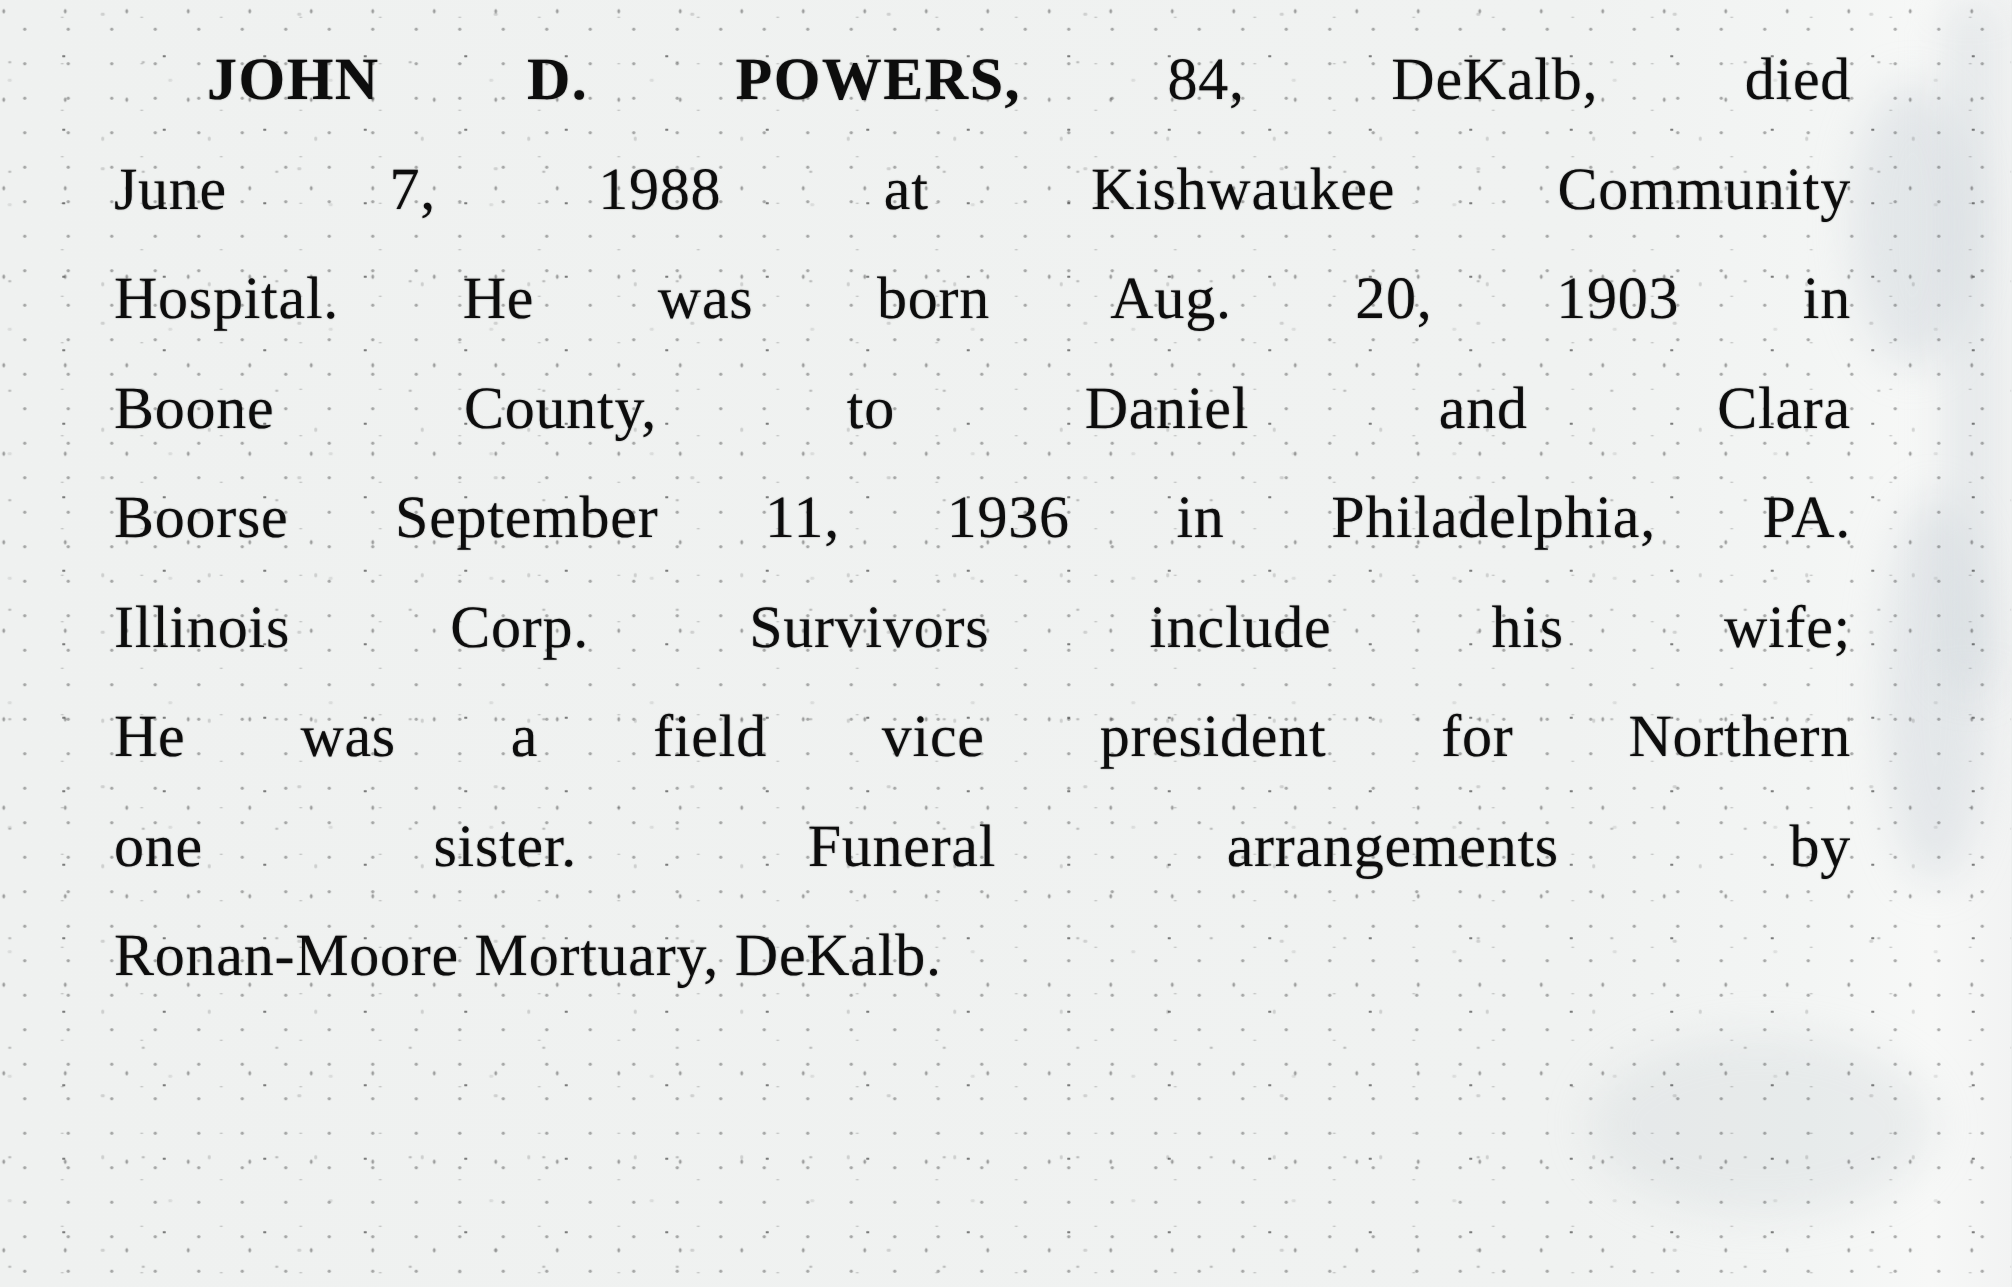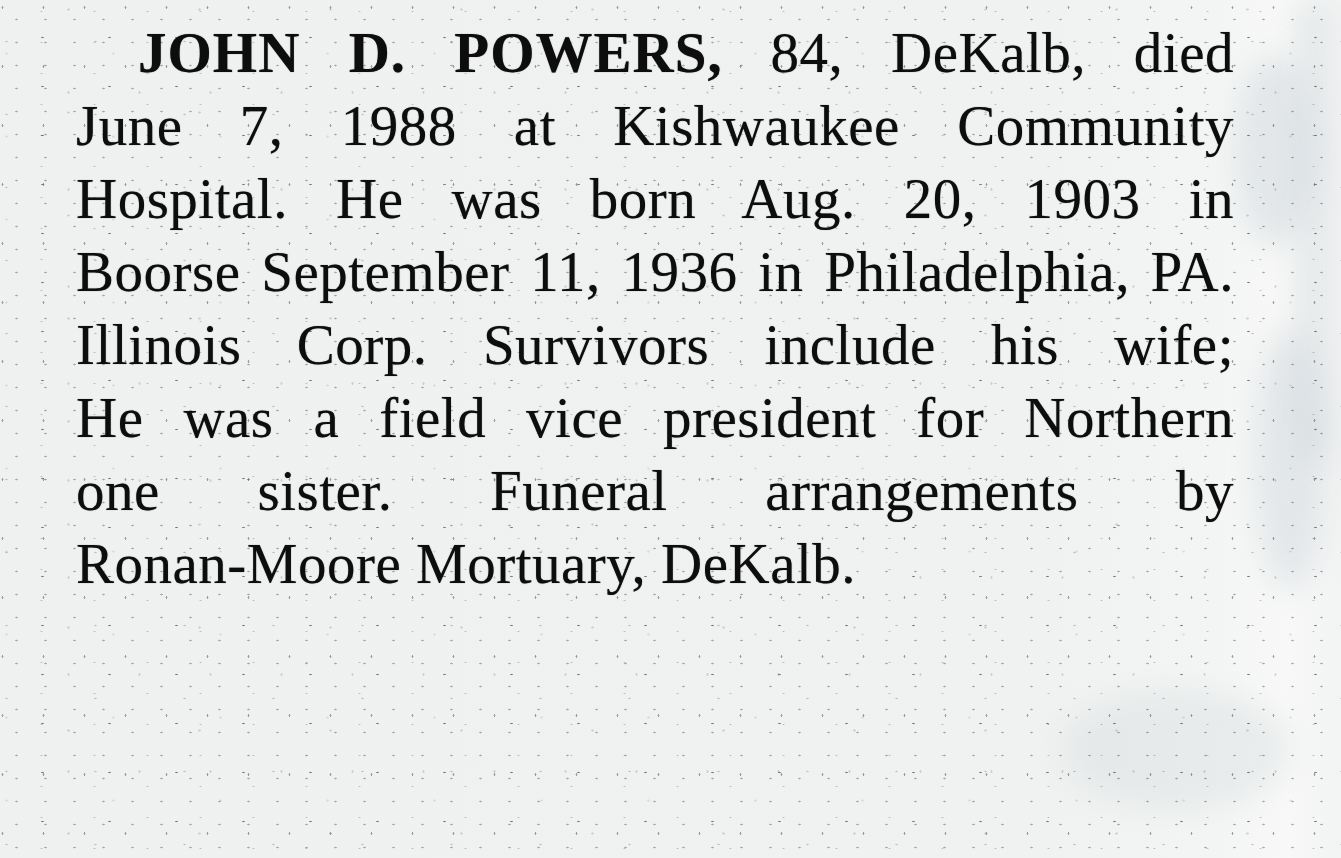--- a/index.html
+++ b/index.html
@@ -55,21 +55,21 @@
     opacity: 0.35;
     background-size: 29px 23px, 53px 31px, 71px 97px, 107px 83px;
     background-position: 2px 8px, 15px 27px, 33px 44px, 60px 12px;
   }
   
   .obituary {
     position: absolute;
     left: 76px;
     top: 16px;
     width: 1158px;
-    font-size: 57px;
+    font-size: 40px;
     line-height: 73px;
     color: #0d0d0d;
     letter-spacing: 0.5px;
     text-shadow: 0 0 1px rgba(10, 10, 10, 0.55);
   }
   .line {
     margin: 0;
     text-align: justify;
     text-align-last: justify;
     white-space: nowrap;
@@ -87,19 +87,20 @@
   <div class="smudge s2"></div>
   <div class="smudge s3"></div>
   <div class="smudge s4"></div>
   <div class="noise"></div>
   <div class="noise fine"></div>
 
   <div class="obituary">
     <p class="line first"><span class="name">JOHN D. POWERS,</span><span> 84, DeKalb, died</span></p>
     <p class="line">June 7, 1988 at Kishwaukee Community</p>
     <p class="line">Hospital. He was born Aug. 20, 1903 in</p>
+    <p class="line">Boone County, to Daniel and Clara</p>
     <p class="line">Boorse September 11, 1936 in Philadelphia, PA.</p>
     <p class="line">Illinois Corp. Survivors include his wife;</p>
     <p class="line">He was a field vice president for Northern</p>
     <p class="line">one sister. Funeral arrangements by</p>
     <p class="line last">Ronan-Moore Mortuary, DeKalb.</p>
   </div>
 </div>
 
 </body></html>

